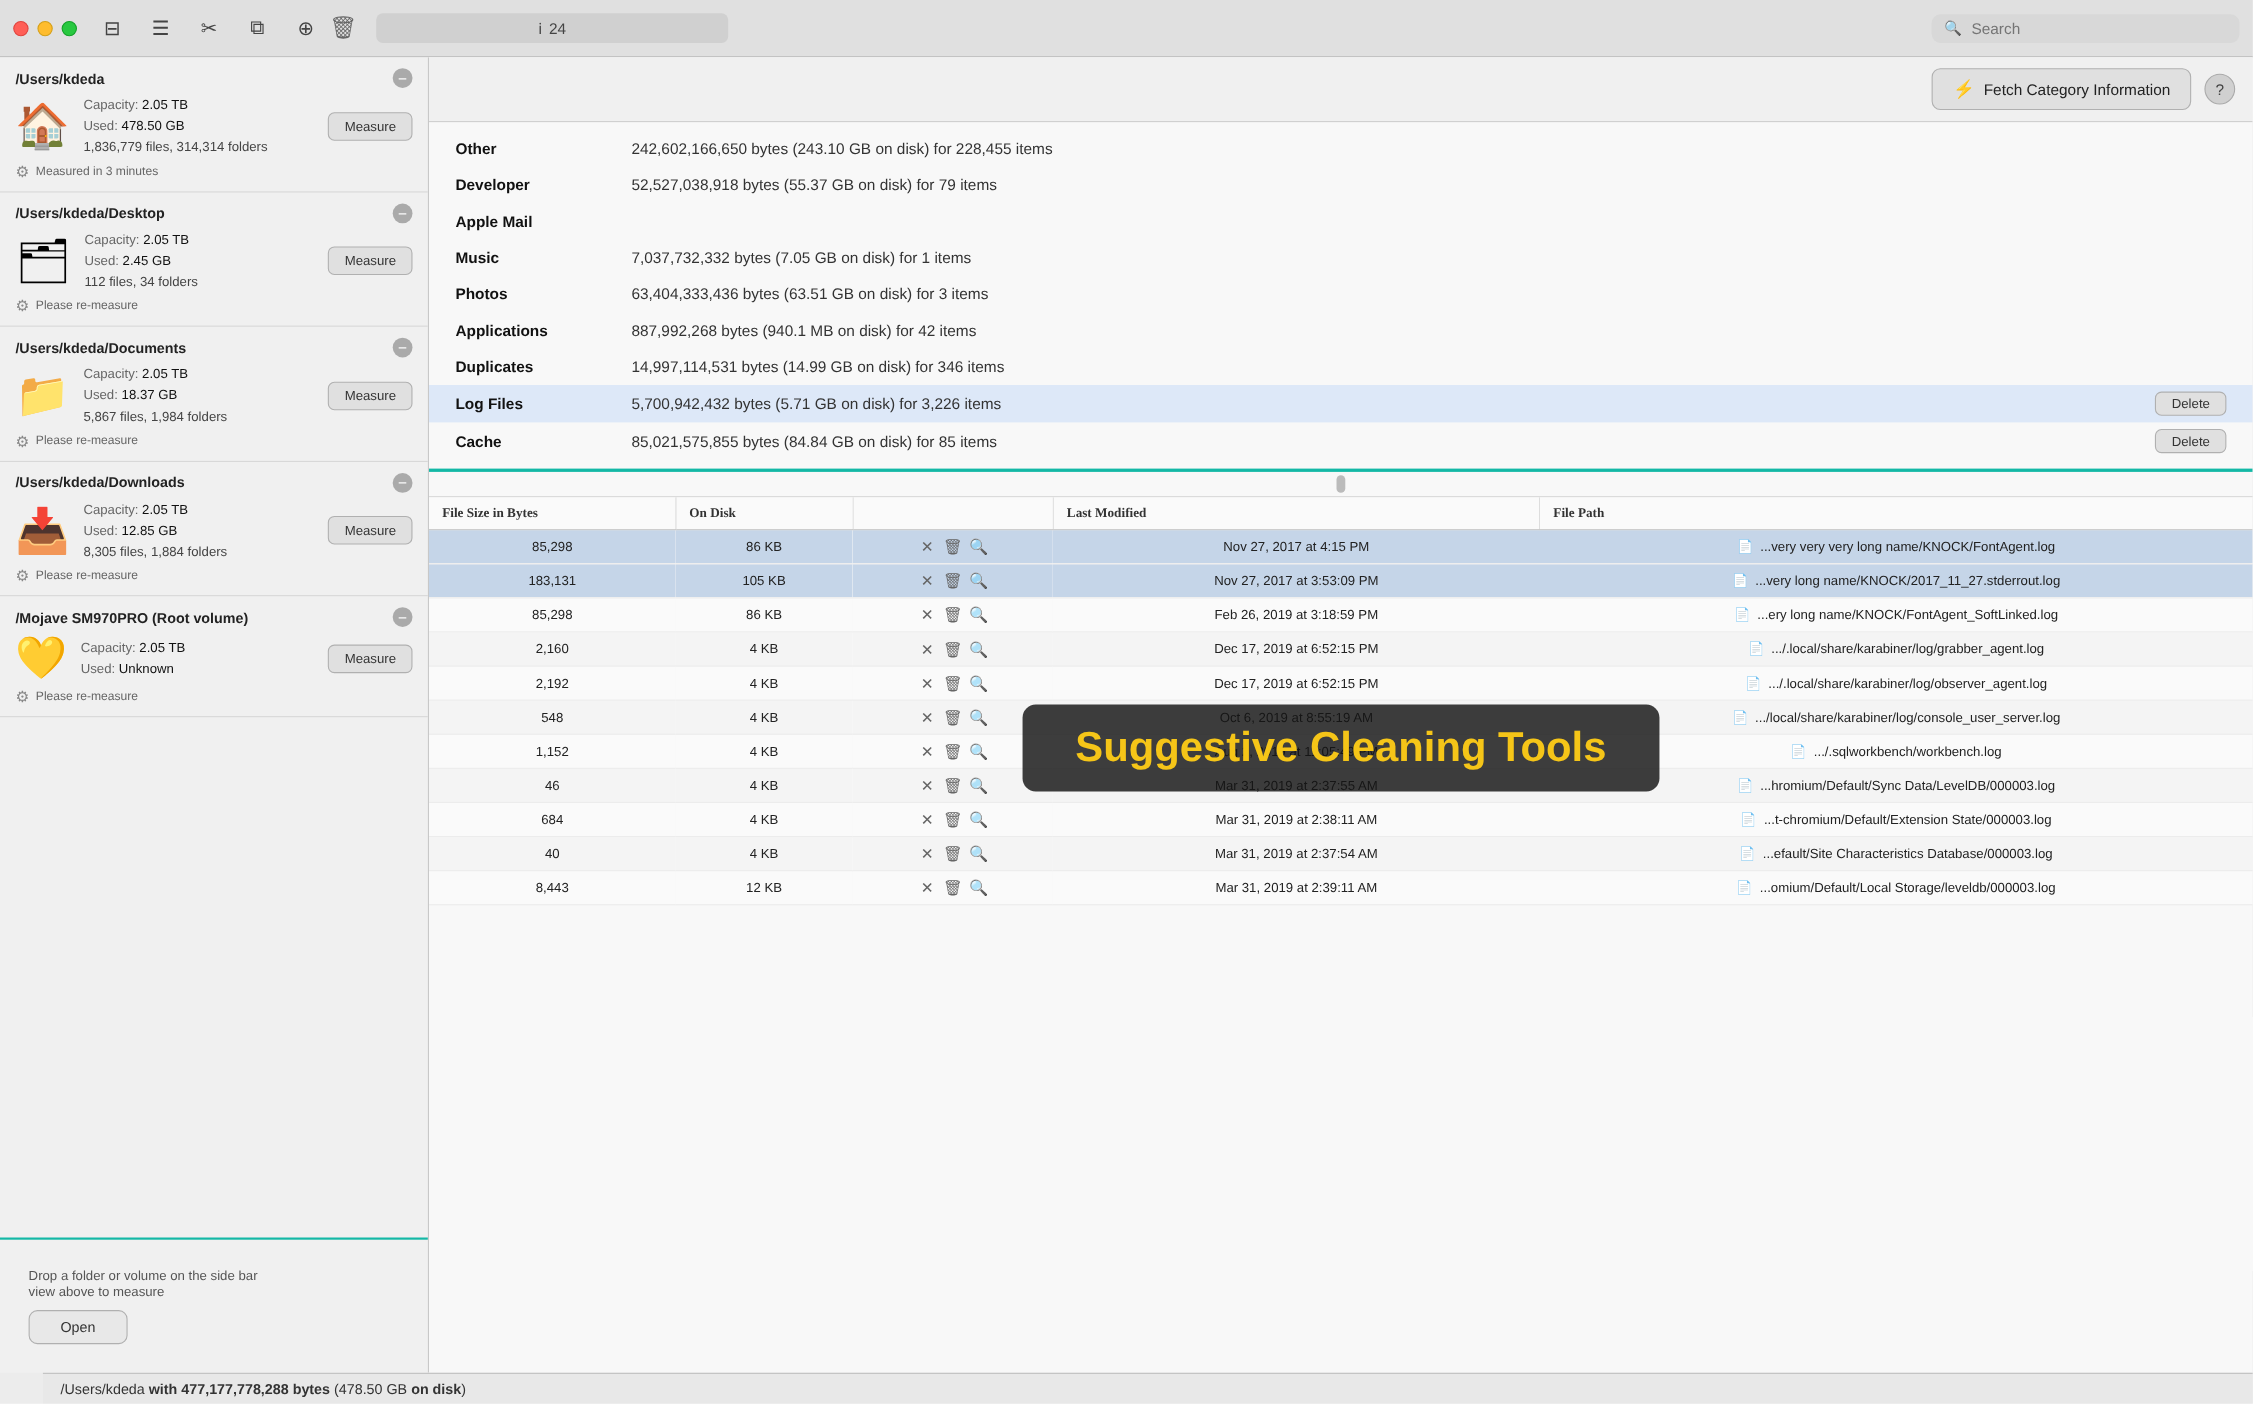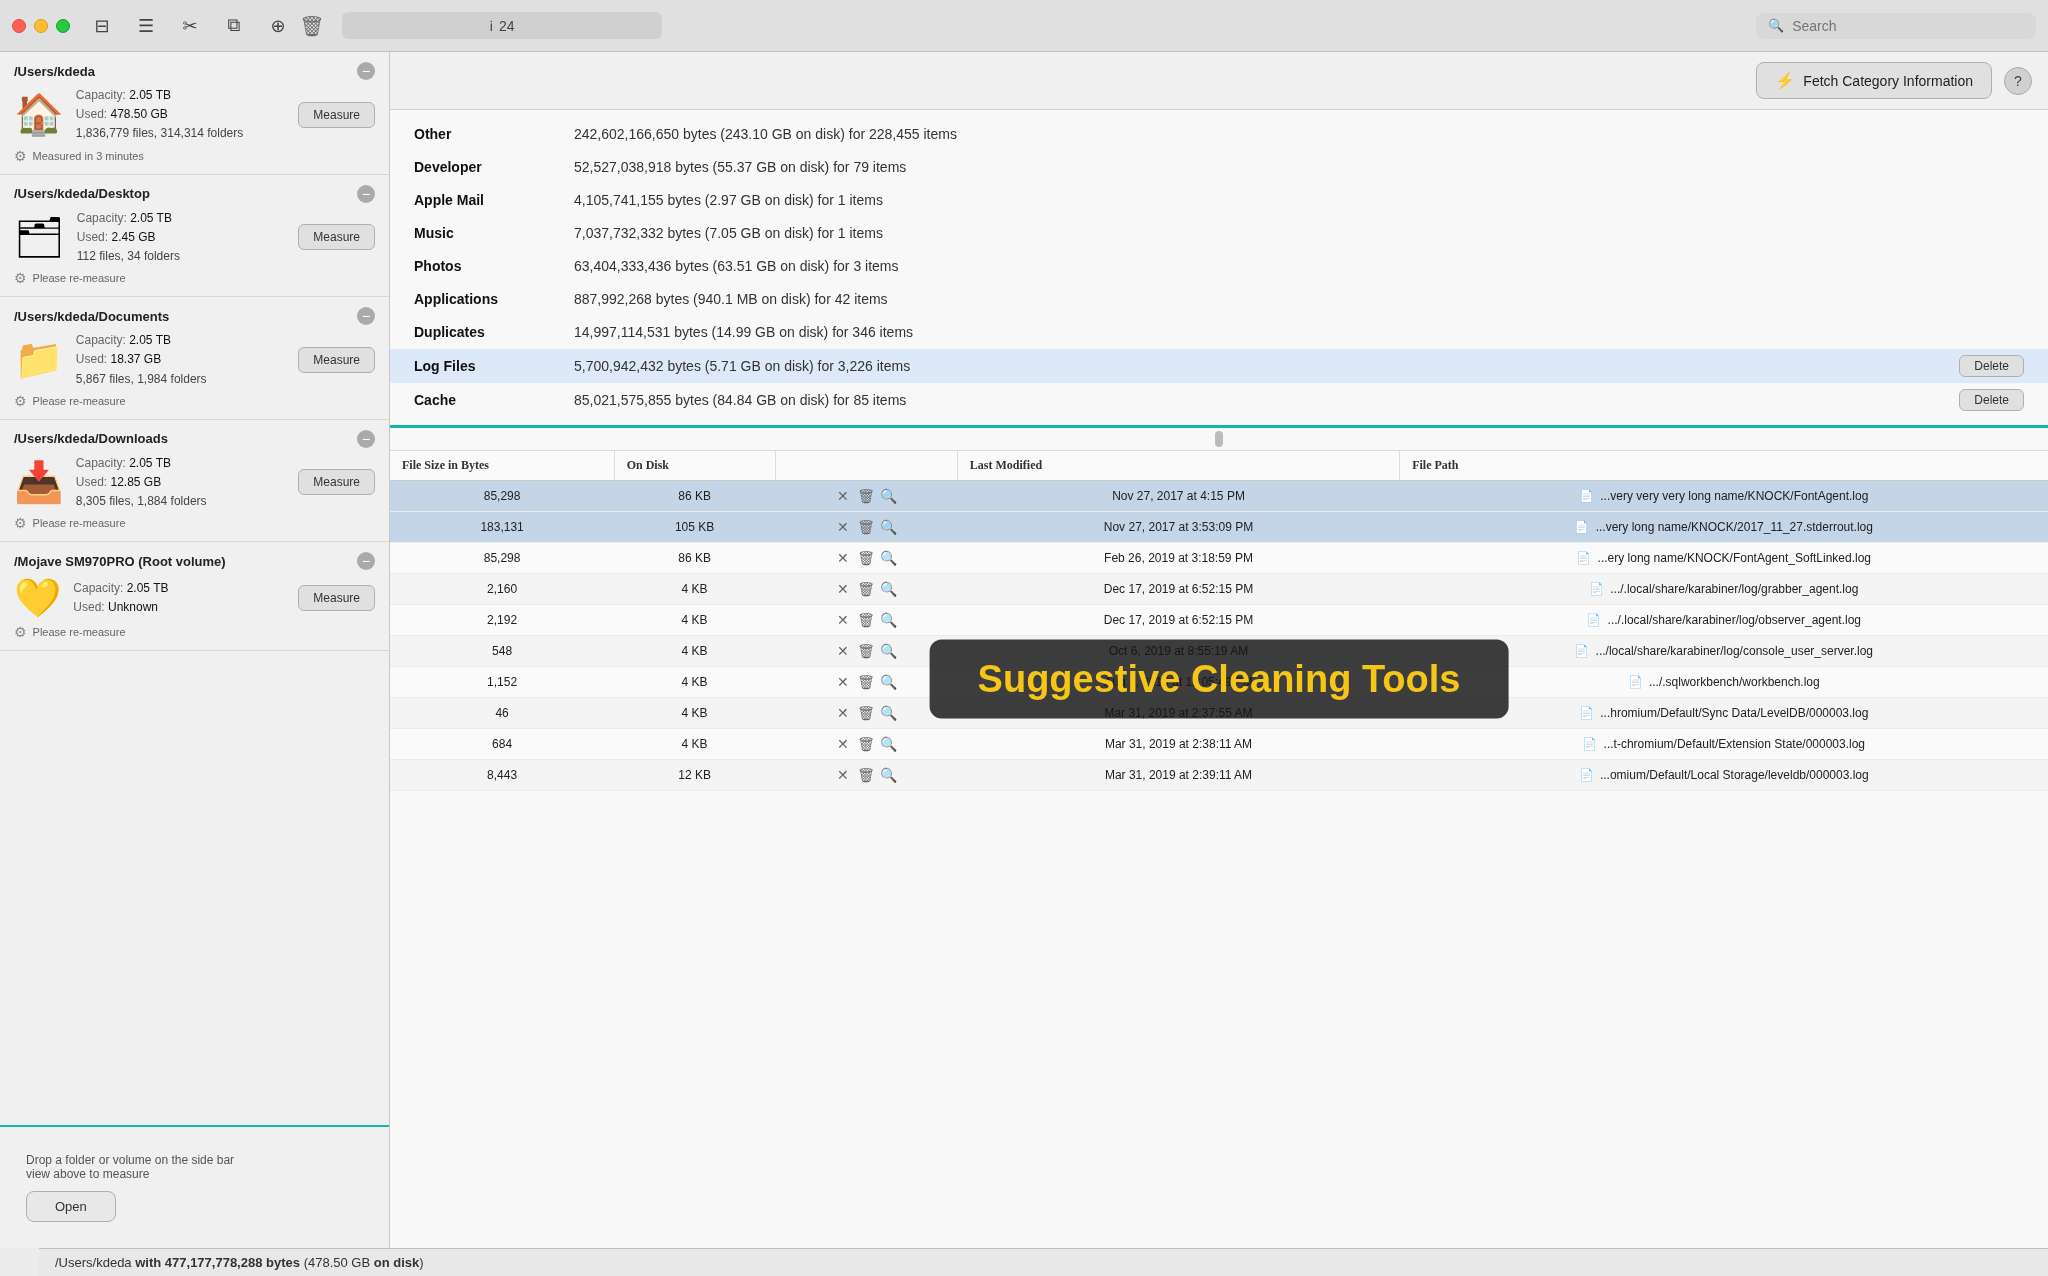--- a/index.html
+++ b/index.html
@@ -513,21 +513,20 @@
       <span class="category-desc">242,602,166,650 bytes (243.10 GB on disk) for 228,455 items</span>
 
     </div>
           <div class="category-row">
       <span class="category-name">Developer</span>
       <span class="category-desc">52,527,038,918 bytes (55.37 GB on disk) for 79 items</span>
 
     </div>
           <div class="category-row">
       <span class="category-name">Apple Mail</span>
-      <span class="category-desc">4,105,741,155 bytes (2.97 GB on disk) for 1 items</span>
 
     </div>
           <div class="category-row">
       <span class="category-name">Music</span>
       <span class="category-desc">7,037,732,332 bytes (7.05 GB on disk) for 1 items</span>
 
     </div>
           <div class="category-row">
       <span class="category-name">Photos</span>
       <span class="category-desc">63,404,333,436 bytes (63.51 GB on disk) for 3 items</span>
@@ -682,20 +681,33 @@
         <span class="action-icon">✕</span>
         <span class="action-icon">🗑</span>
         <span class="action-icon">🔍</span>
       </td>
       <td class="col-date">Mar 31, 2019 at 2:38:11 AM</td>
       <td class="col-path">
         <span style="margin-right:6px;color:#888;">📄</span>...t-chromium/Default/Extension State/000003.log
       </td>
     </tr>
               <tr>
+      <td class="col-size">40</td>
+      <td class="col-ondisk">4 KB</td>
+      <td class="col-actions">
+        <span class="action-icon">✕</span>
+        <span class="action-icon">🗑</span>
+        <span class="action-icon">🔍</span>
+      </td>
+      <td class="col-date">Mar 31, 2019 at 2:37:54 AM</td>
+      <td class="col-path">
+        <span style="margin-right:6px;color:#888;">📄</span>...efault/Site Characteristics Database/000003.log
+      </td>
+    </tr>
+              <tr>
       <td class="col-size">8,443</td>
       <td class="col-ondisk">12 KB</td>
       <td class="col-actions">
         <span class="action-icon">✕</span>
         <span class="action-icon">🗑</span>
         <span class="action-icon">🔍</span>
       </td>
       <td class="col-date">Mar 31, 2019 at 2:39:11 AM</td>
       <td class="col-path">
         <span style="margin-right:6px;color:#888;">📄</span>...omium/Default/Local Storage/leveldb/000003.log

